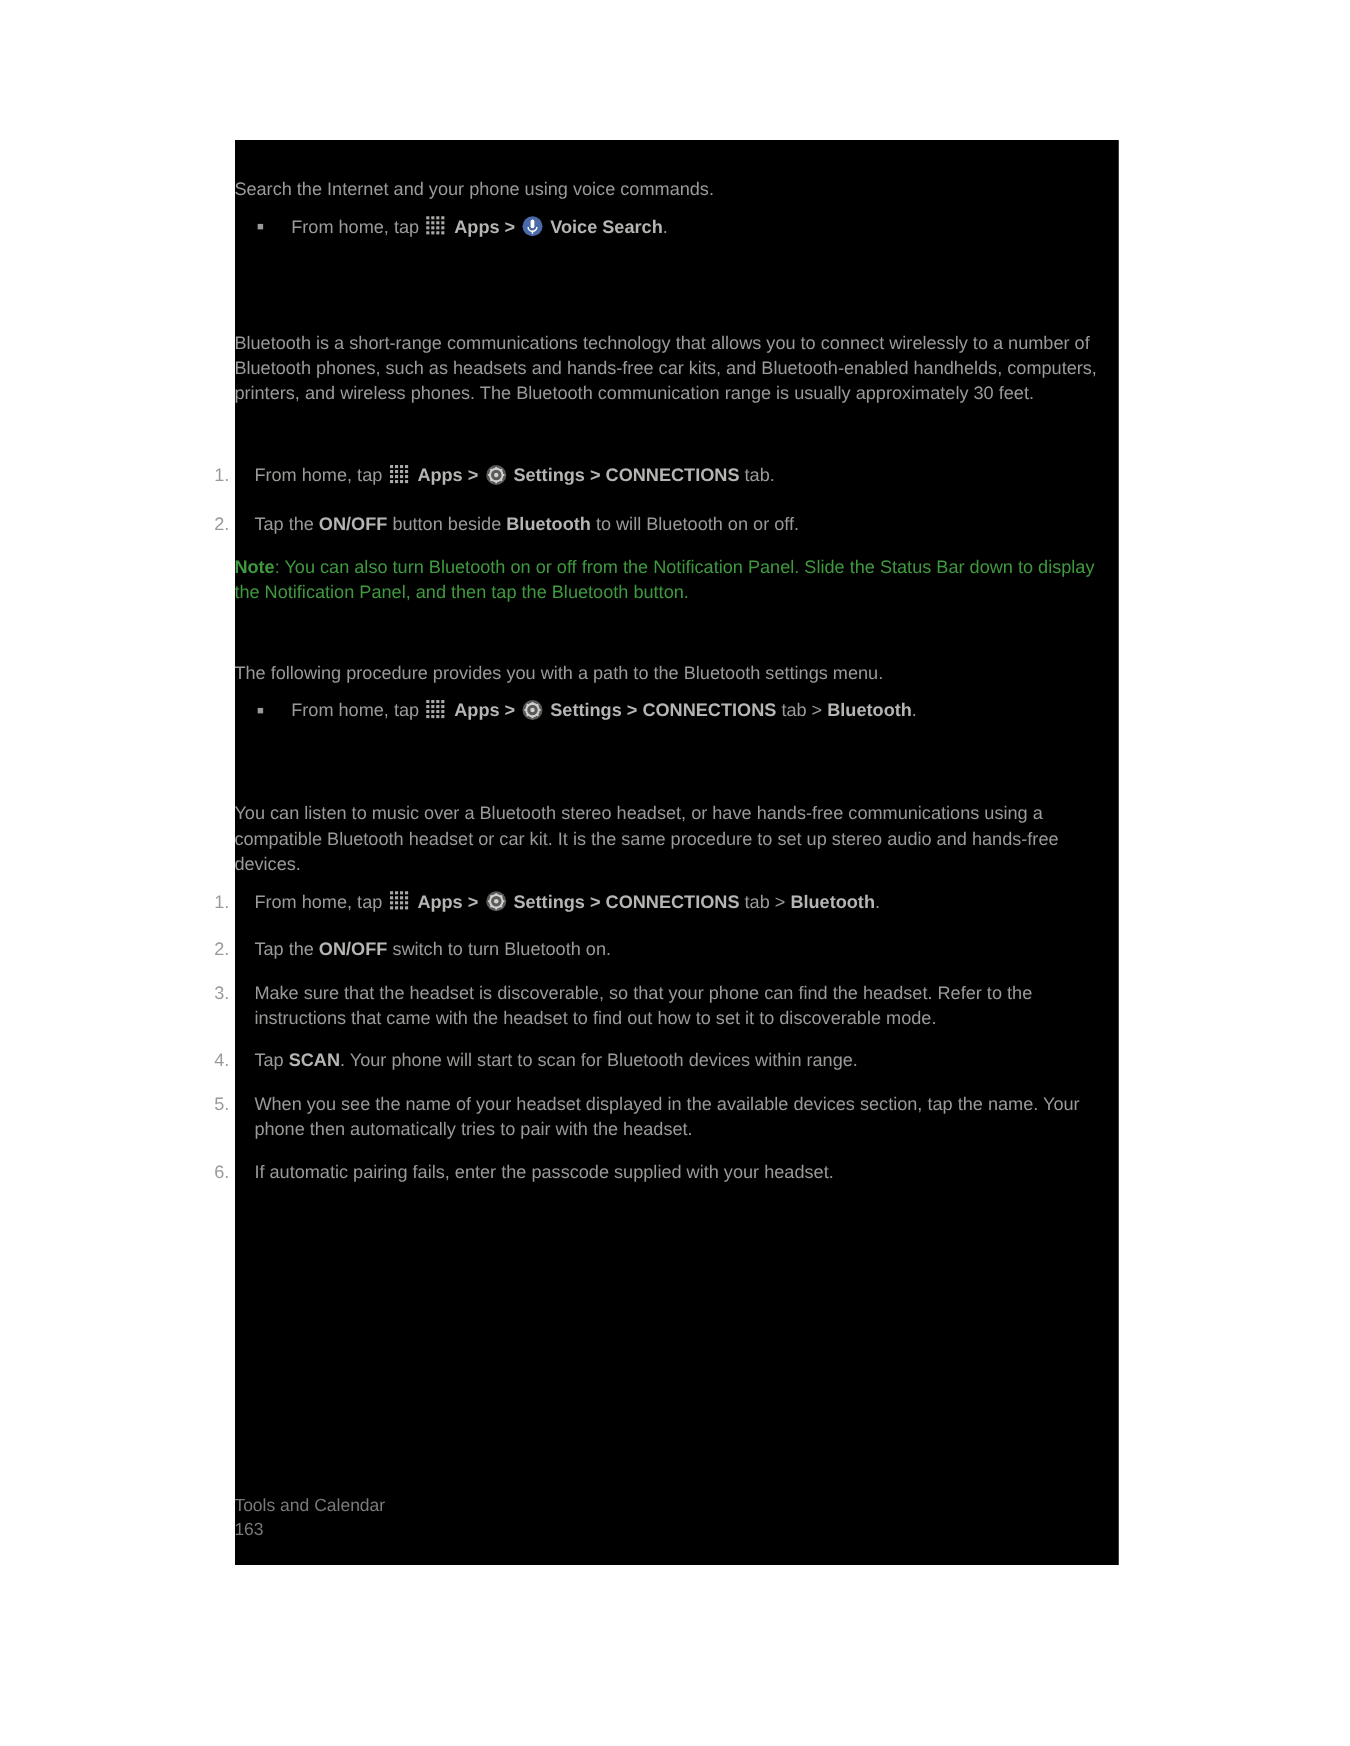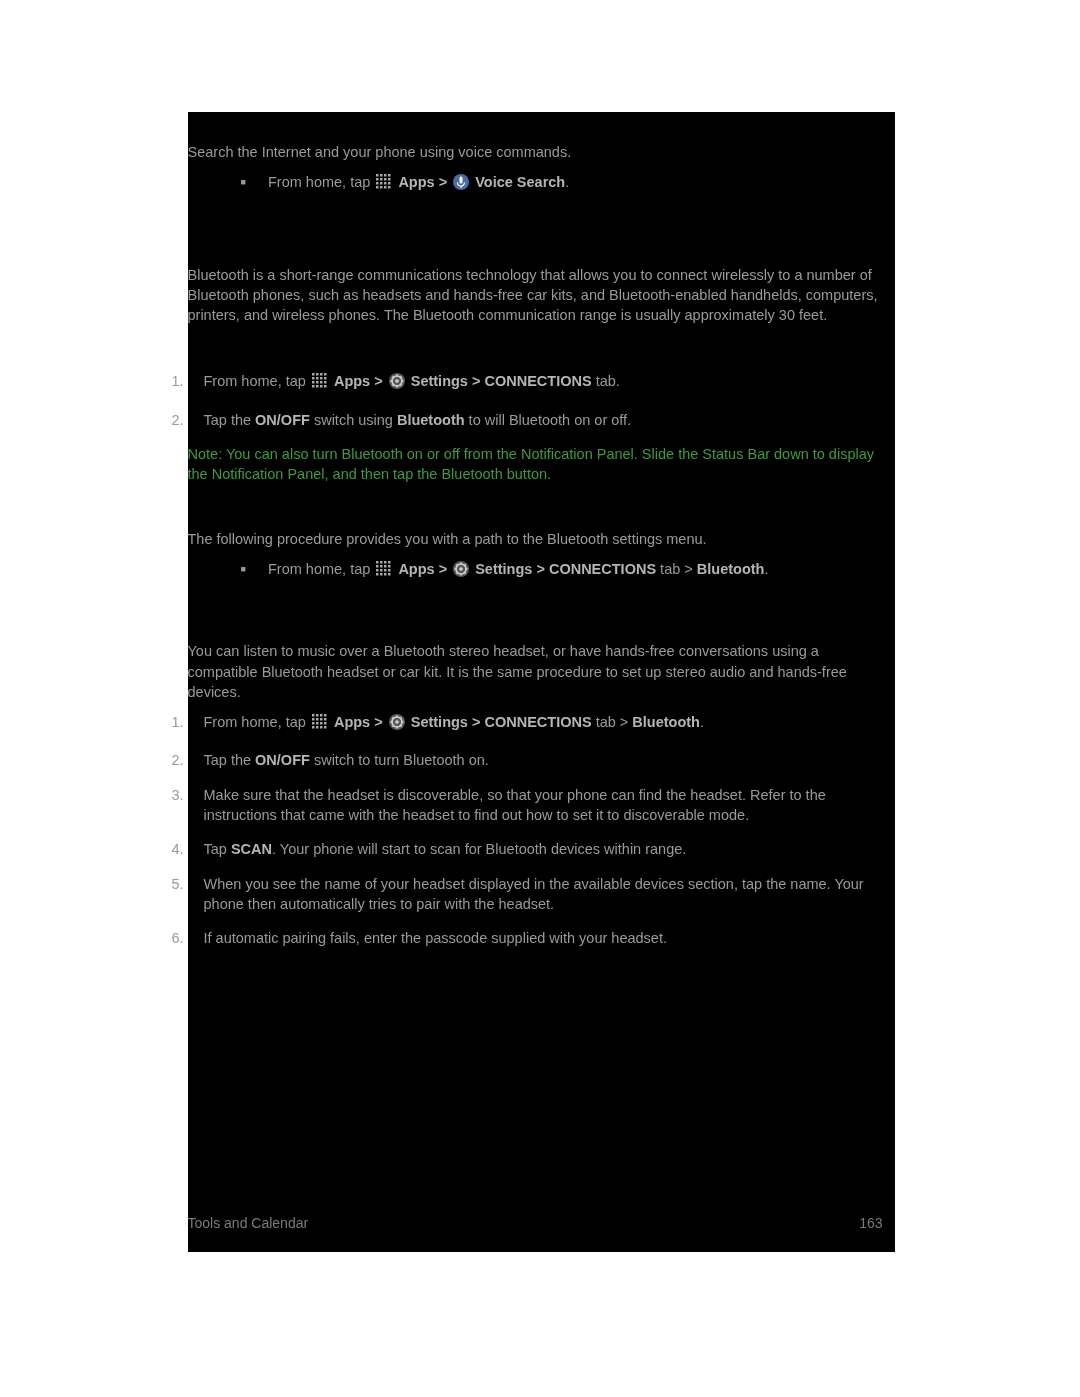--- a/index.html
+++ b/index.html
@@ -39,49 +39,50 @@
     margin: 6px 0 10px 0;
     padding-left: 56px;
   }
   ol li {
     padding-left: 16px;
     margin-bottom: 14px;
   }
   ul.square {
     list-style: none;
     margin: 10px 0 10px 0;
-    padding-left: 53px;
+    padding-left: 18px;
   }
   ul.square li::before {
     content: "■";
     font-size: 9px;
     vertical-align: 2px;
     margin-right: 18px;
     color: #9a9a98;
   }
   .bold { font-weight: bold; color: #b5b5b3; }
   .note {
     color: #3f9a3f;
     margin: 8px 0 14px 0;
   }
-  .note-label { font-weight: normal; }
+  .note-label { font-weight: bold; }
   .icon {
     display: inline-block;
     vertical-align: -4px;
     margin: 0 1px;
   }
   .footer {
     position: absolute;
     bottom: 18px;
     left: 0;
     right: 6px;
     display: flex;
     justify-content: space-between;
     color: #7a7a78;
     font-size: 14px;
+    flex-direction: column;
   }
 </style>
 </head>
 <body>
 
 <div class="page">
   <div class="content">
 
     <p>Search the Internet and your phone using voice commands.</p>
 
@@ -157,21 +158,21 @@
                 <line x1="13.5" y1="9" x2="15.5" y2="9"></line>
                 <line x1="4.4" y1="4.4" x2="5.8" y2="5.8"></line>
                 <line x1="12.2" y1="12.2" x2="13.6" y2="13.6"></line>
                 <line x1="4.4" y1="13.6" x2="5.8" y2="12.2"></line>
                 <line x1="12.2" y1="5.8" x2="13.6" y2="4.4"></line>
               </g>
             </svg></span>
         <span class="bold">Settings</span><span class="bold"> &gt; </span><span class="bold">CONNECTIONS</span><span> tab.</span>
       </li>
       <li>
-        <span>Tap the </span><span class="bold">ON/OFF</span><span> switch using </span><span class="bold">Bluetooth</span><span> to will Bluetooth on or off.</span>
+        <span>Tap the </span><span class="bold">ON/OFF</span><span> button beside </span><span class="bold">Bluetooth</span><span> to will Bluetooth on or off.</span>
       </li>
     </ol>
 
     <p class="note">
       <span class="note-label">Note</span><span>: You can also turn Bluetooth on or off from the Notification Panel. Slide the Status Bar down to display the Notification Panel, and then tap the Bluetooth button.</span>
     </p>
 
     <div class="spacer-md"></div>
 
     <p>The following procedure provides you with a path to the Bluetooth settings menu.</p>
@@ -213,21 +214,21 @@
                 <line x1="12.2" y1="5.8" x2="13.6" y2="4.4"></line>
               </g>
             </svg></span>
         <span class="bold">Settings</span><span class="bold"> &gt; </span><span class="bold">CONNECTIONS</span><span> tab &gt; </span><span class="bold">Bluetooth</span><span>.</span>
       </li>
     </ul>
 
     <div class="spacer-md"></div>
     <div class="spacer-sm"></div>
 
-    <p>You can listen to music over a Bluetooth stereo headset, or have hands-free conversations using a compatible Bluetooth headset or car kit. It is the same procedure to set up stereo audio and hands-free devices.</p>
+    <p>You can listen to music over a Bluetooth stereo headset, or have hands-free communications using a compatible Bluetooth headset or car kit. It is the same procedure to set up stereo audio and hands-free devices.</p>
 
     <ol>
       <li>
         <span>From home, tap </span><span class="icon"><svg width="18" height="18" viewBox="0 0 18 18">
               <g fill="#a8a8a6">
                 <rect x="1" y="1" width="2.5" height="2.5"></rect>
                 <rect x="5" y="1" width="2.5" height="2.5"></rect>
                 <rect x="9" y="1" width="2.5" height="2.5"></rect>
                 <rect x="13" y="1" width="2.5" height="2.5"></rect>
                 <rect x="1" y="5" width="2.5" height="2.5"></rect>

